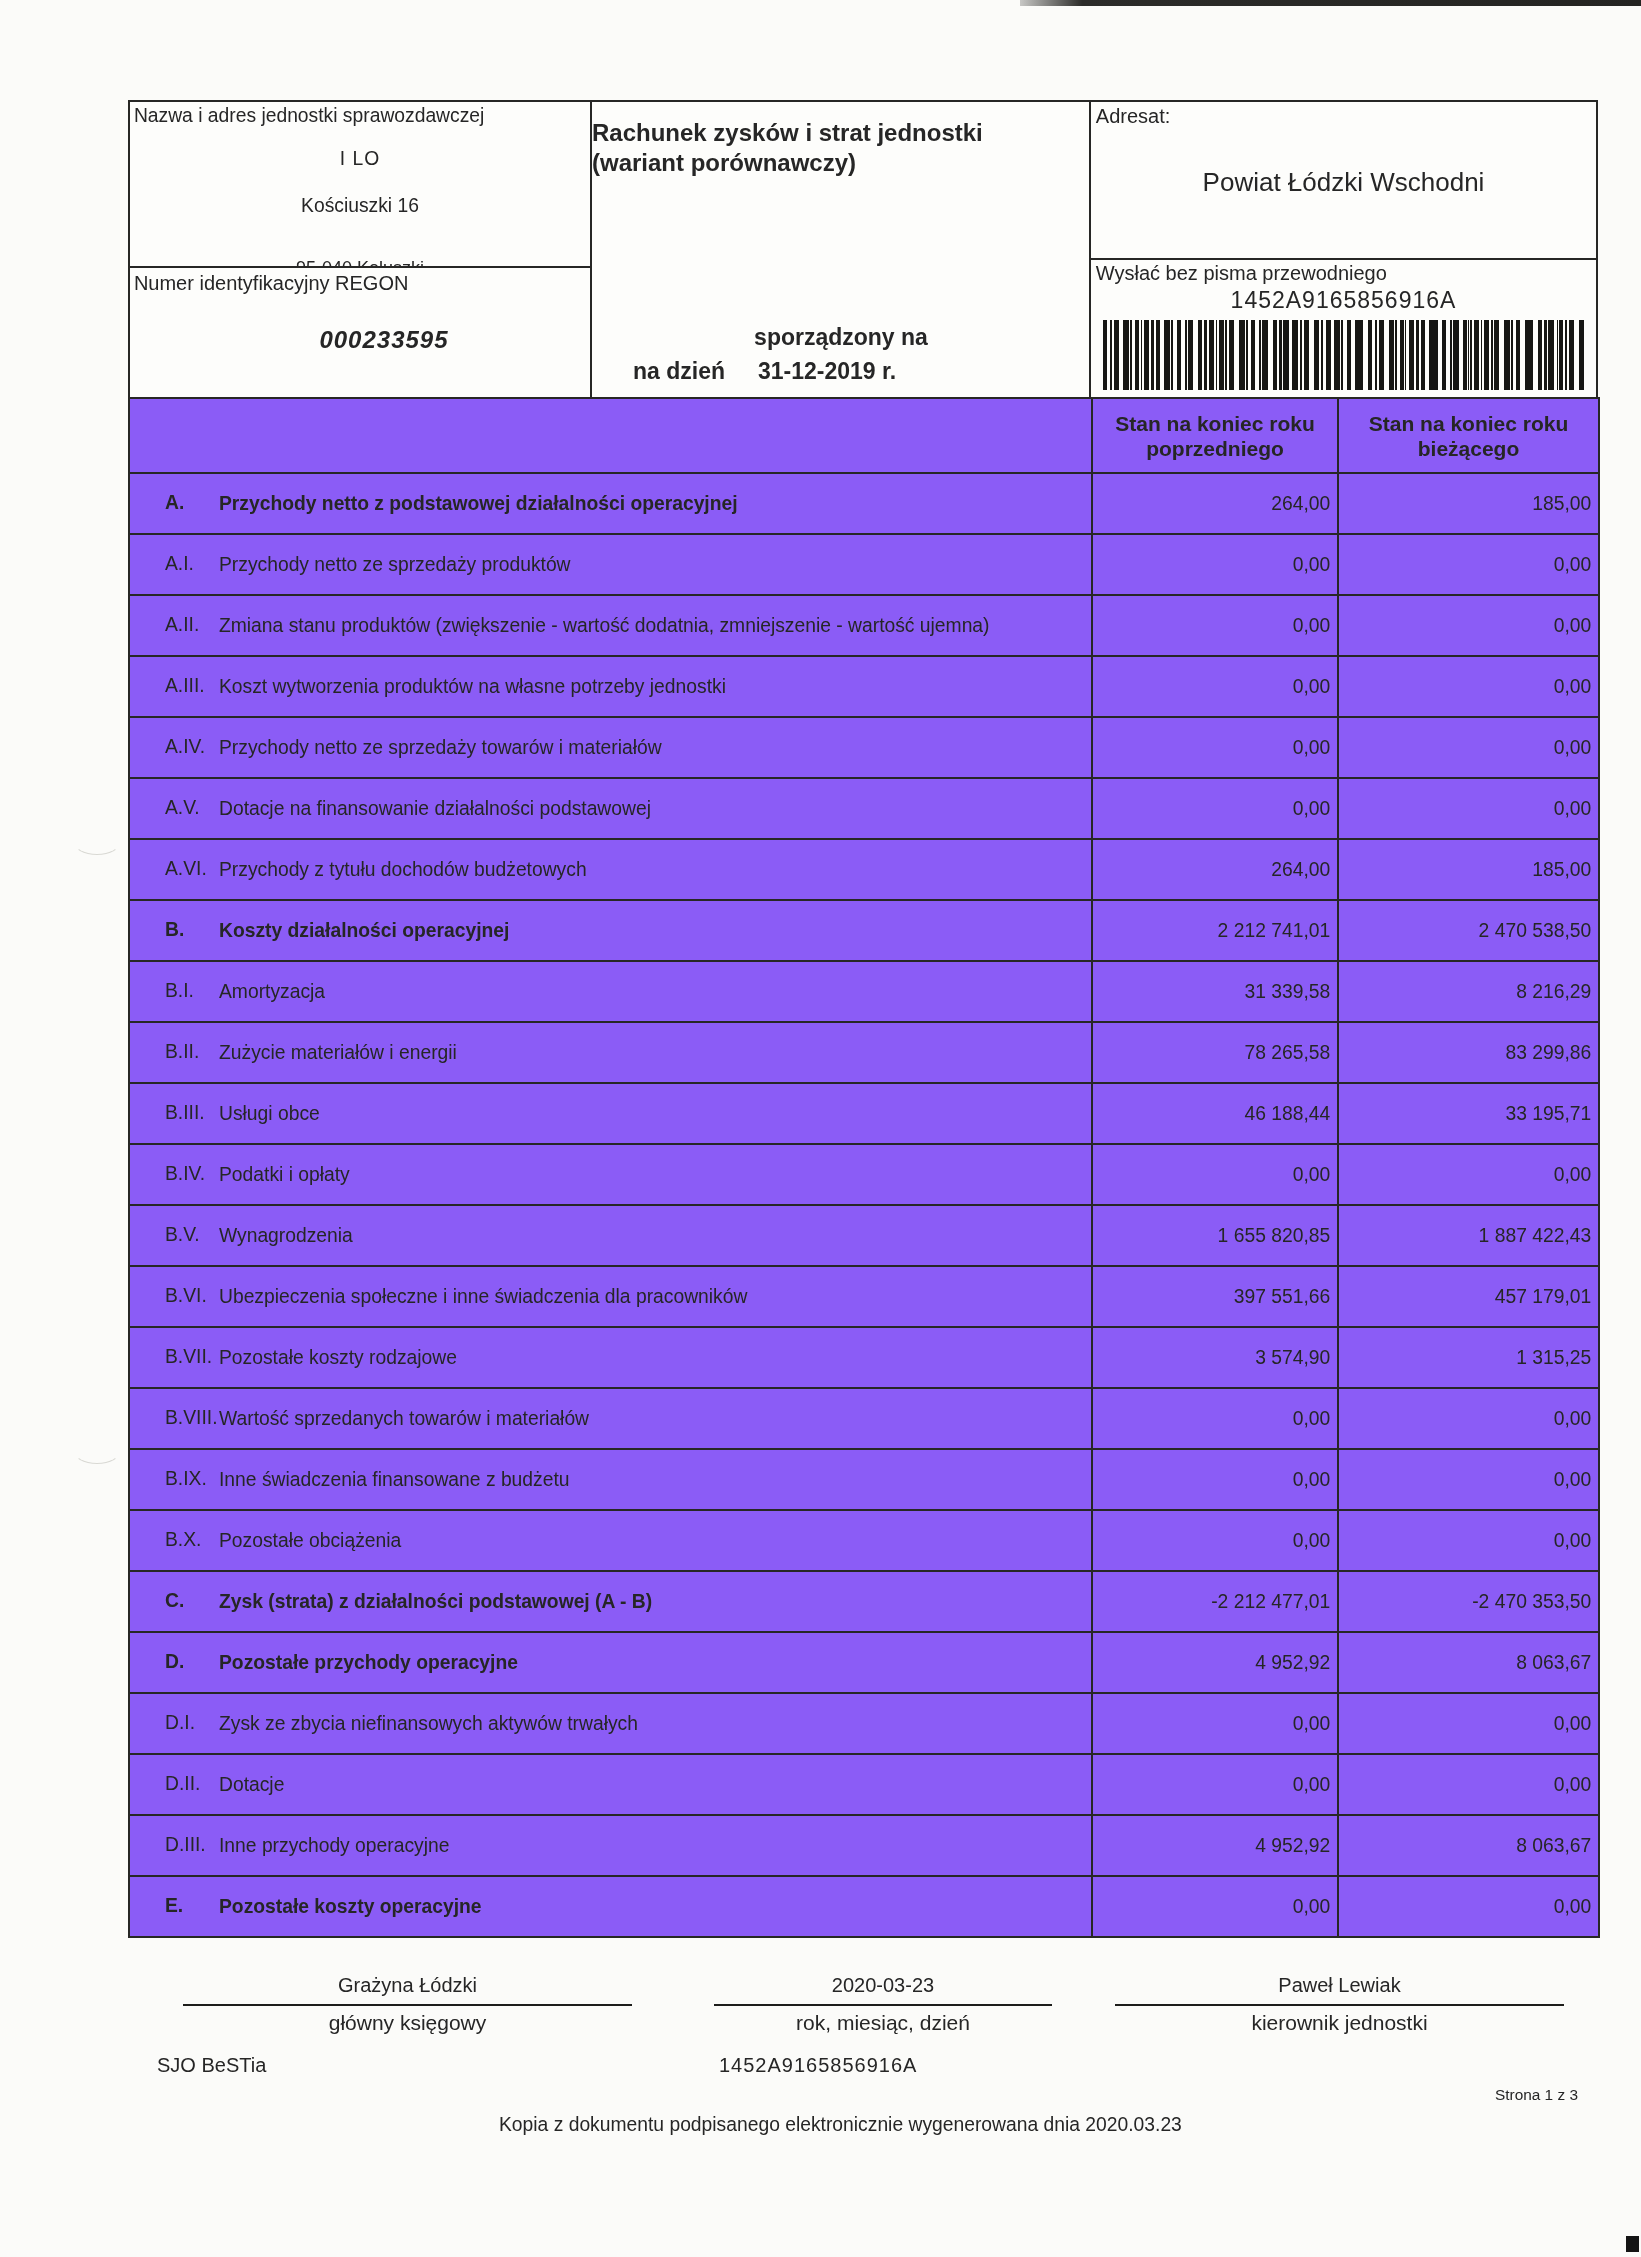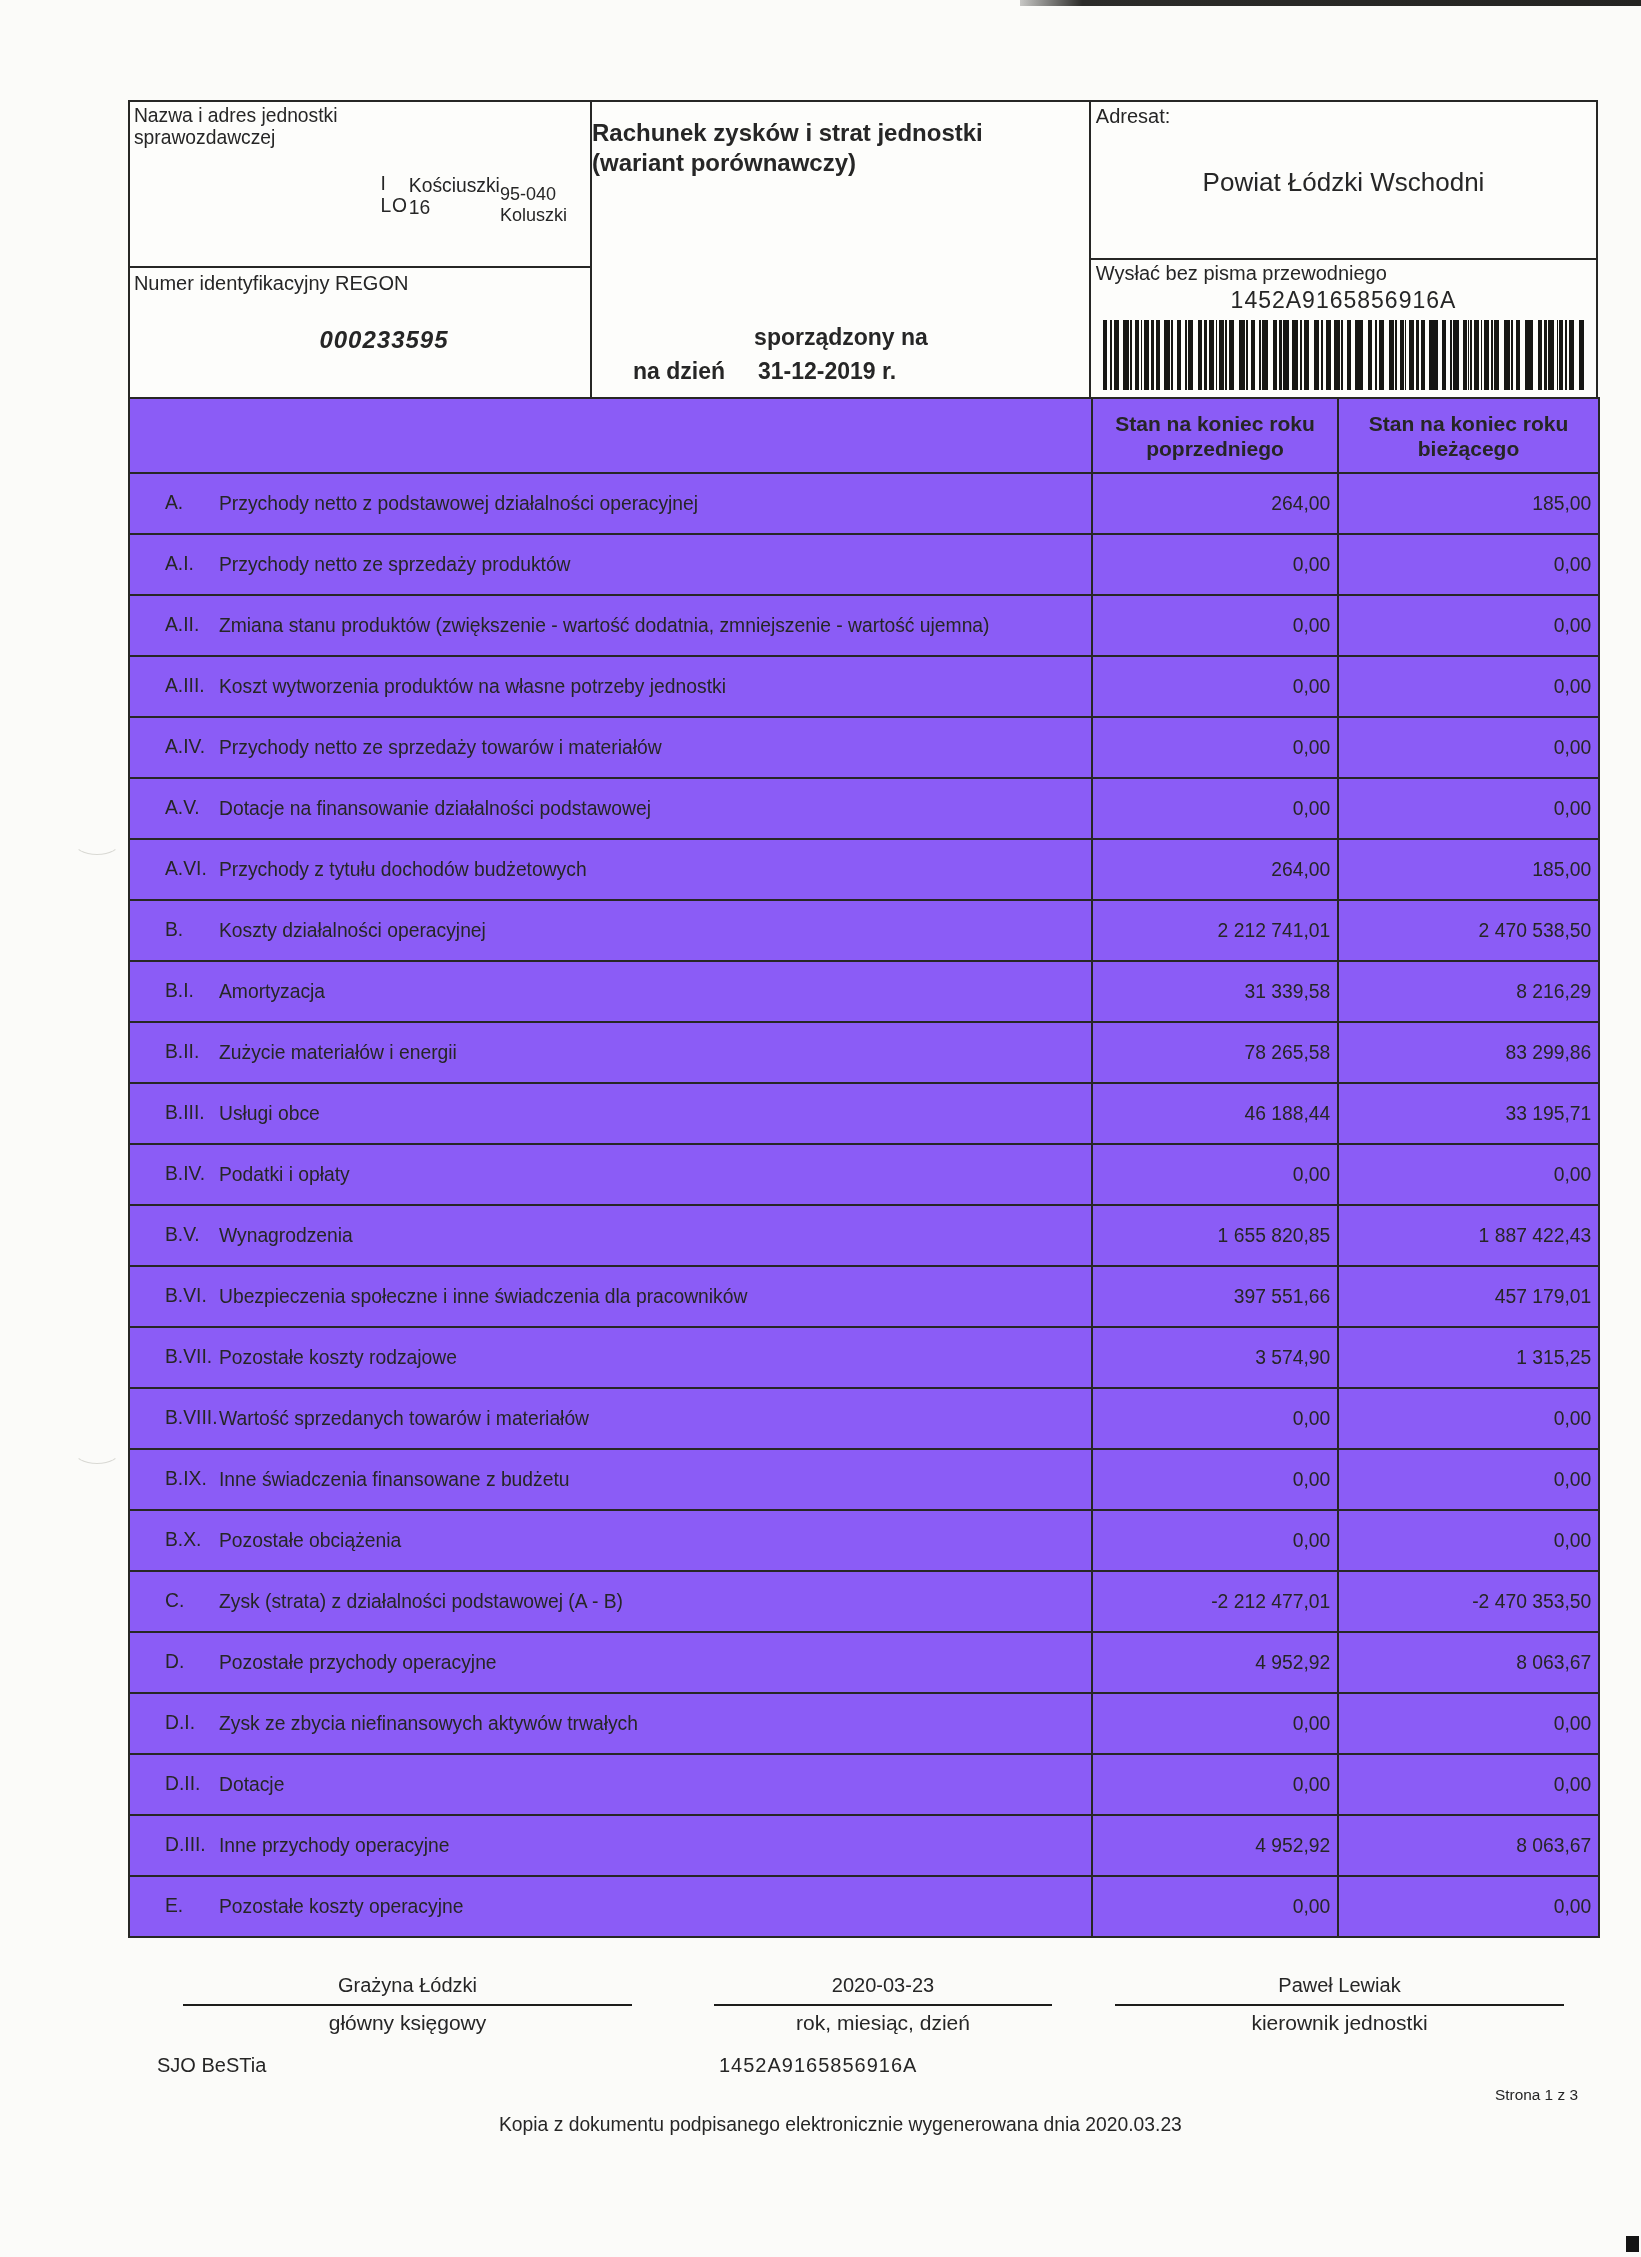--- a/index.html
+++ b/index.html
@@ -6,21 +6,21 @@
   body{
     width:1641px;height:2257px;position:relative;
     background:#fbfbf9;
     font-family:"Liberation Sans", sans-serif;
     color:#262626;overflow:hidden;
   }
   .abs{position:absolute;}
   .box{border:2.9px solid #272725;background:#fdfdfb;box-sizing:border-box;}
 
   
-  #unit-box{left:128px;top:100px;width:464px;height:168px;display:flex;flex-direction:row;align-items:center;}
+  #unit-box{left:128px;top:100px;width:464px;height:168px;display:flex;flex-direction:column;align-items:center;}
   #unit-box .boxlabel{align-self:flex-start;font-size:19.3px;padding:2.9px 0 0 3.9px;}
   #unit-box .l1{font-size:19.3px;margin-top:21px;letter-spacing:1px;}
   #unit-box .l2{font-size:19.3px;margin-top:25px;}
   #unit-box .l3{font-size:18px;margin-top:41px;}
 
   #regon-box{left:128px;top:266px;width:512px;height:134px;}
   #regon-box .boxlabel{font-size:20px;padding:3.9px 0 0 3.9px;}
   #regon-box .regon-value{font-size:24px;font-weight:bold;font-style:italic;text-align:center;margin-top:31px;letter-spacing:1px;}
 
   #title-box{left:590px;top:100px;width:502px;height:299px;display:flex;flex-direction:column;}
@@ -51,21 +51,21 @@
     border-collapse:collapse;table-layout:fixed;
     background:#8b5cf6;
   }
   #pl-table td,#pl-table th{border:2.9px solid #272725;box-sizing:border-box;}
   #pl-table th{font-size:21px;font-weight:bold;text-align:center;line-height:25px;height:75px;padding:1.9px 5.8px;}
   #pl-table td{height:61px;font-size:19.3px;vertical-align:middle;}
   #pl-table td.desc{padding:3.9px 9.7px 3.9px 35px;}
   #pl-table .code{display:inline-block;width:54px;vertical-align:top;}
   #pl-table .rname{display:inline-block;width:calc(100% - 68px);vertical-align:top;line-height:23px;}
   #pl-table td.val{text-align:right;padding:3.9px 6.8px 3.9px 3.9px;}
-  #pl-table tr.section td.desc{font-weight:normal;}
+  #pl-table tr.section td.desc{font-weight:bold;}
 
   
   .sig{position:absolute;top:1974px;text-align:center;}
   .sig .sig-name{font-size:20px;padding-bottom:6.8px;}
   .sig .sig-line{border-top:2.9px solid #1d1d1b;height:0;}
   .sig .sig-role{font-size:21px;padding-top:4.8px;}
   #sig-1{left:183px;width:449px;}
   #sig-2{left:714px;width:338px;}
   #sig-3{left:1115px;width:449px;}
 

